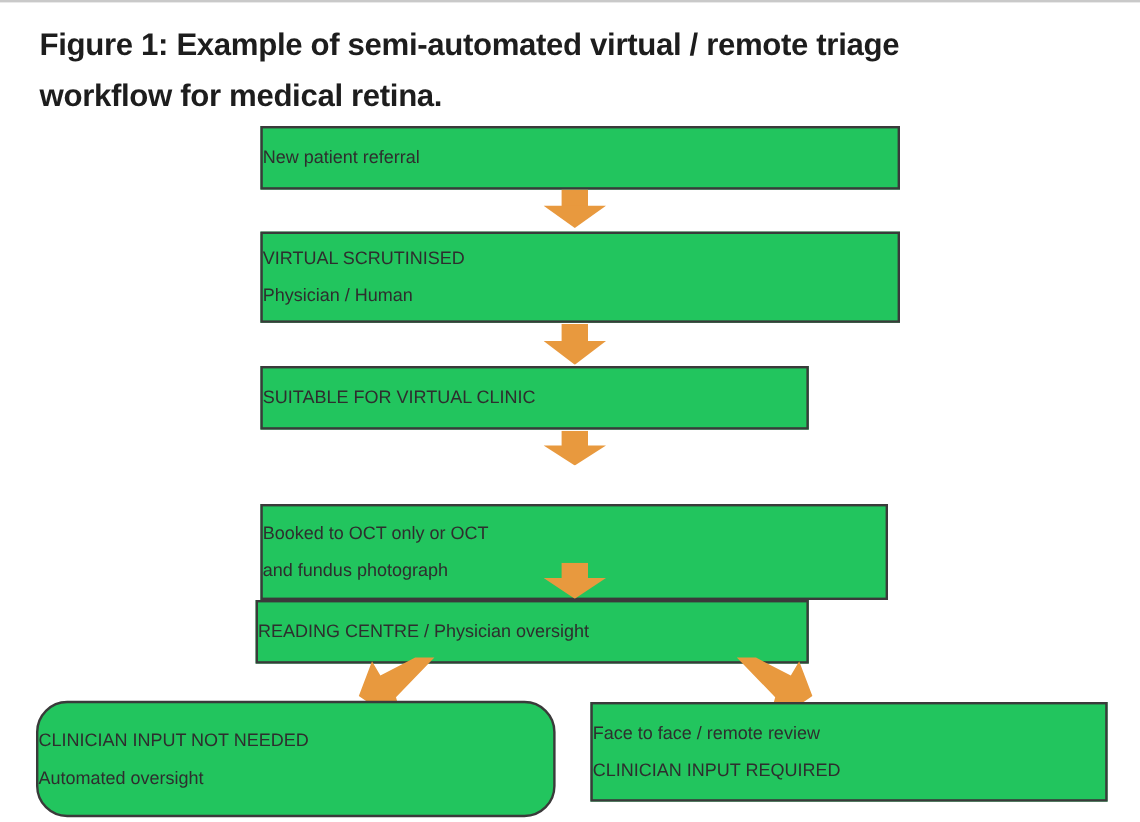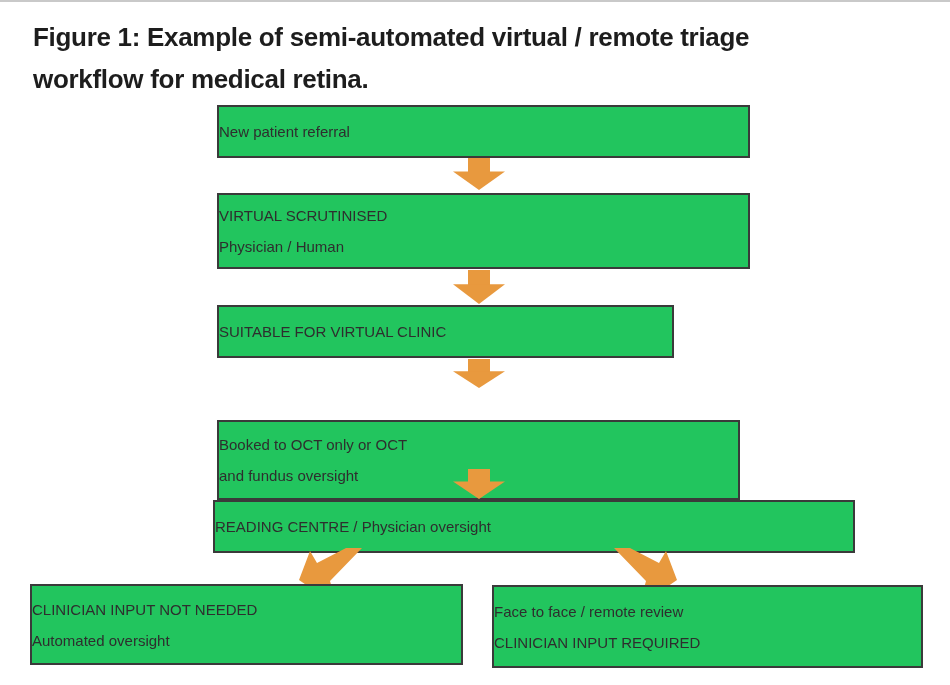--- a/index.html
+++ b/index.html
@@ -90,41 +90,41 @@
     <div>SUITABLE FOR VIRTUAL CLINIC</div>
   </div>
 
   <svg class="v-arrow" style="left:453px; top:359px;" width="52" height="29" viewBox="0 0 52 31" preserveAspectRatio="none">
     <rect x="15" y="0" width="22" height="15" fill="var(--arrow)"></rect>
     <polygon points="0,13 52,13 26,31" fill="var(--arrow)"></polygon>
   </svg>
 
   <div class="flow-box" style="left:217px; top:388px; width:523px; height:80px;margin-top:32px;">
     <div>Booked to OCT only or OCT</div>
-    <div>and fundus oversight</div>
+    <div>and fundus photograph</div>
   </div>
 
   <svg class="v-arrow" style="left:453px; top:469px;" width="52" height="30" viewBox="0 0 52 31" preserveAspectRatio="none">
     <rect x="15" y="0" width="22" height="15" fill="var(--arrow)"></rect>
     <polygon points="0,13 52,13 26,31" fill="var(--arrow)"></polygon>
   </svg>
 
-  <div class="flow-box" style="left:213px; top:500px; width:642px; height:53px;">
+  <div class="flow-box" style="left:213px; top:500px; width:461px; height:53px;">
     <div>READING CENTRE / Physician oversight</div>
   </div>
 
   <svg class="branch-arrow" style="left:296px; top:546px;" width="70" height="62" viewBox="0 0 70 62">
     <polygon points="50,2 21,17 14,5 3,34 41,60 34,35 66,2" fill="var(--arrow)"></polygon>
   </svg>
 
   <svg class="branch-arrow mirrored" style="left:610px; top:546px;" width="70" height="62" viewBox="0 0 70 62">
     <polygon points="50,2 21,17 14,5 3,34 41,60 34,35 66,2" fill="var(--arrow)"></polygon>
   </svg>
 
-  <div class="flow-box" style="left:30px; top:584px; width:433px; height:81px;">
+  <div class="flow-box" style="left:30px; top:584px; width:433px; height:97px;border-radius:26px;">
     <div>CLINICIAN INPUT NOT NEEDED</div>
     <div>Automated oversight</div>
   </div>
 
   <div class="flow-box" style="left:492px; top:585px; width:431px; height:83px;">
     <div>Face to face / remote review</div>
     <div>CLINICIAN INPUT REQUIRED</div>
   </div>
 
 </div>

